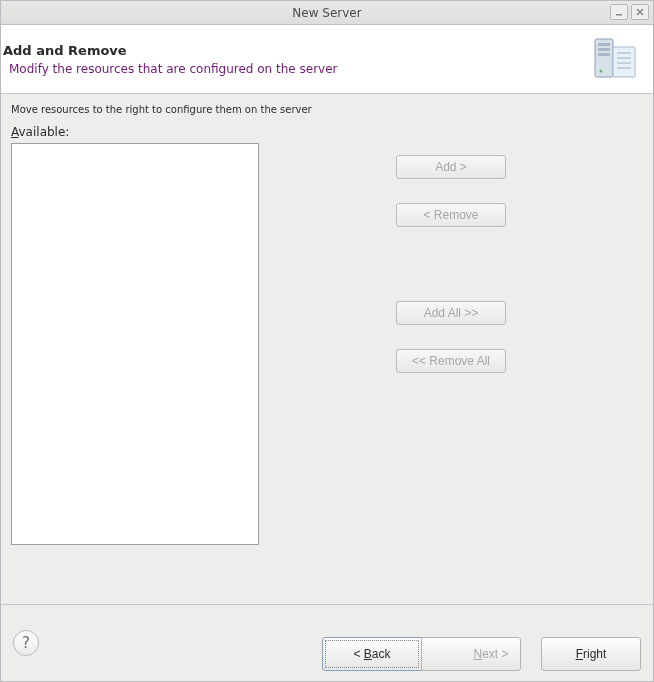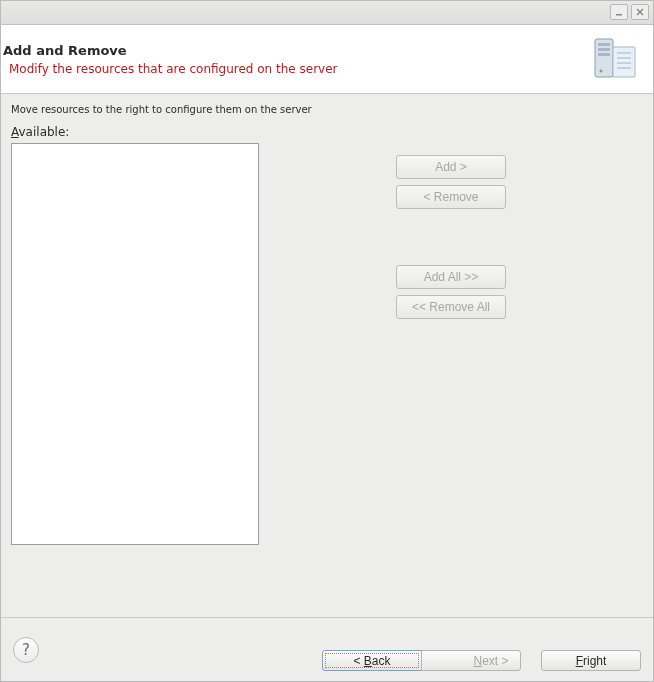--- a/index.html
+++ b/index.html
@@ -60,21 +60,21 @@
 }
 .header-text { flex: 1; }
 .header-title {
   font-weight: bold;
   font-size: 13px;
   color: #2b2b2b;
   margin-bottom: 4px;
 }
 .header-desc {
   font-size: 12px;
-  color: #b91c1c;
+  color: #701a75;
   padding-left: 6px;
 }
 .header-icon {
   width: 48px;
   height: 48px;
   flex-shrink: 0;
 }
 .content {
   flex: 1;
   padding: 10px 10px 0 10px;
@@ -114,21 +114,21 @@
   padding-top: 30px;
 }
 .xfer-btn {
   width: 110px;
   height: 24px;
   background: linear-gradient(#f7f7f6, #e8e8e6);
   border: 1px solid #bcbcba;
   border-radius: 3px;
   font-size: 12px;
   color: #a7a7a4;
-  margin-bottom: 6px;
+  margin-bottom: 24px;
   cursor: default;
 }
 .gap { height: 50px; }
 .footer {
   border-top: 1px solid #c8c8c8;
   padding: 10px 12px;
   display: flex;
   align-items: center;
   background: #ededeb;
 }
@@ -141,21 +141,21 @@
   display: flex;
   align-items: center;
   justify-content: center;
   font-size: 15px;
   color: #6d6d6d;
   cursor: pointer;
 }
 .footer-spacer { flex: 1; }
 .wiz-btn {
   width: 100px;
-  height: 21px;
+  height: 34px;
   background: linear-gradient(#fdfdfd, #e6e6e4);
   border: 1px solid #b4b4b2;
   border-radius: 3px;
   font-size: 12px;
   color: #2b2b2b;
   margin-left: 6px;
   cursor: pointer;
   margin-top: 22px;
 }
 .wiz-btn.disabled {
@@ -171,20 +171,21 @@
 .wiz-btn .mn { text-decoration: underline; }
 .btn-pair .wiz-btn:first-child { margin-left: 0; border-top-right-radius:0; border-bottom-right-radius:0; }
 .btn-pair .wiz-btn:last-child { margin-left: -1px; border-top-left-radius:0; border-bottom-left-radius:0; }
 .btn-pair { display:flex; margin-left: 6px; margin-right: 14px;}
 </style>
 </head>
 <body>
 
 <div class="window">
   <div class="titlebar">
+    <div class="titlebar-title">New Server</div>
     <div class="titlebar-controls">
       <div class="tb-btn">
         <svg width="8" height="8" viewBox="0 0 8 8">
             <rect x="1" y="6" width="6" height="1.5" fill="#888"></rect>
           </svg>
       </div>
       <div class="tb-btn">
         <svg width="8" height="8" viewBox="0 0 8 8">
             <line x1="1" y1="1" x2="7" y2="7" stroke="#888" stroke-width="1.5"></line>
             <line x1="7" y1="1" x2="1" y2="7" stroke="#888" stroke-width="1.5"></line>

